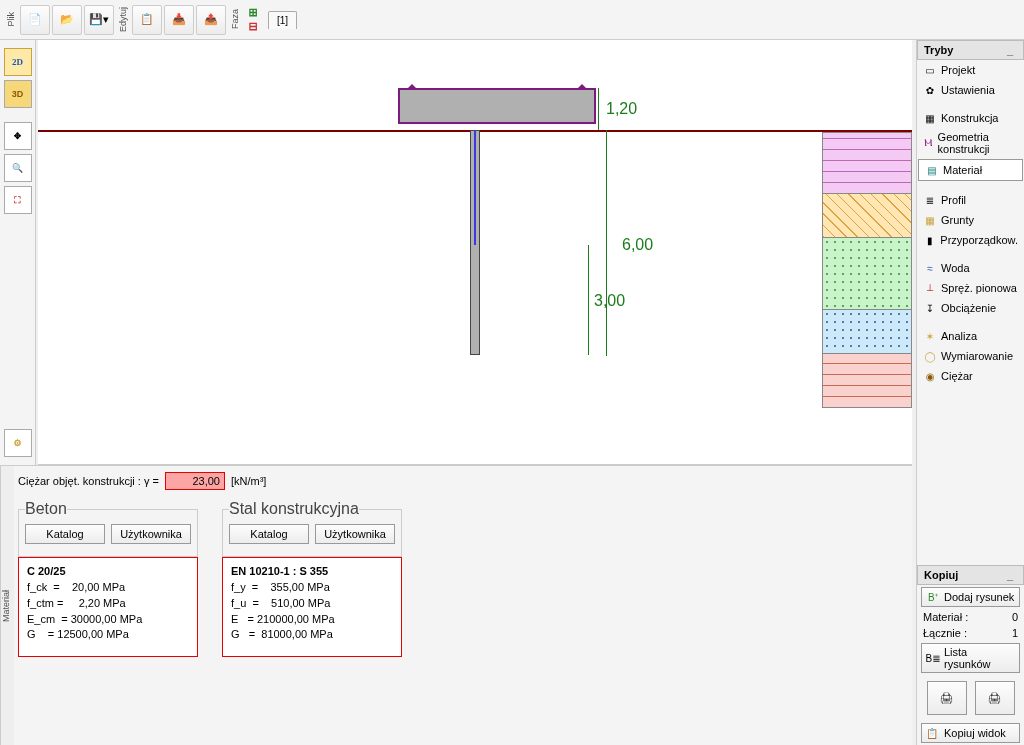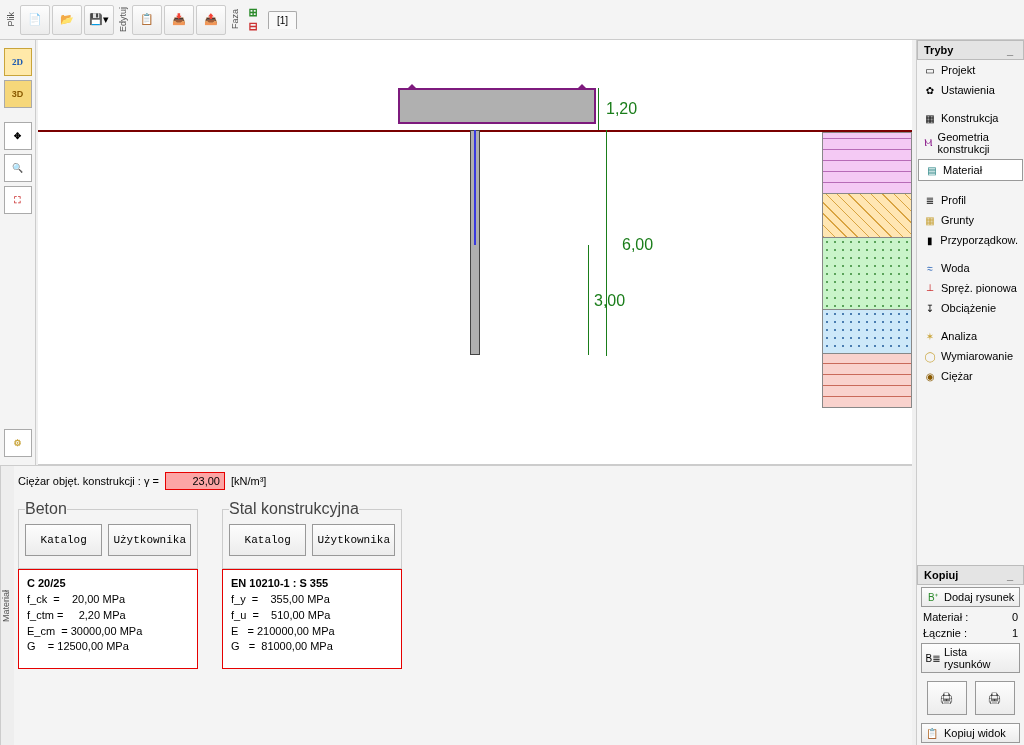--- a/index.html
+++ b/index.html
@@ -64,21 +64,21 @@
   .bottom-tab-label { position: absolute; left: 0; top: 0; bottom: 0; width: 14px; writing-mode: vertical-rl; transform: rotate(180deg); font-size: 9px; color: #555; text-align: center; padding: 4px 0; border-right: 1px solid #ccc; background: #eee; }
 
   .weight-row { display: flex; align-items: center; gap: 6px; margin-bottom: 10px; }
   .weight-input { border: 1px solid #e60000; width: 60px; padding: 2px 4px; text-align: right; background: #fca5a5; }
 
   .mat-columns { display: flex; gap: 24px; }
   .mat-group { width: 180px; }
   .mat-group legend { font-size: 16px; color: #444; }
   .mat-group fieldset { border: 1px solid #ccc; padding: 6px; }
   .btn-row { display: flex; gap: 6px; margin-bottom: 6px; }
-  .gbtn { flex: 1; border: 1px solid #999; background: linear-gradient(#fdfdfd,#ececec); padding: 9px 4px; cursor: pointer; text-align: center; font-family: Liberation Mono, monospace; }
+  .gbtn { flex: 1; border: 1px solid #999; background: linear-gradient(#fdfdfd,#ececec); padding: 3px 4px; cursor: pointer; text-align: center; }
   .mat-box { border: 1px solid #e60000; background: #fff; padding: 6px 8px; height: 100px; font-family: 'Courier New', monospace; font-size: 11px; white-space: pre; line-height: 1.35; }
   .mat-box b { font-family: Tahoma, Arial, sans-serif; }
 
   .minus-box { width: 10px; font-weight: bold; color: #333; cursor: pointer; }
 </style>
 </head>
 <body>
 
 <div class="top-toolbar">
   <span class="vlabel">Plik</span>

